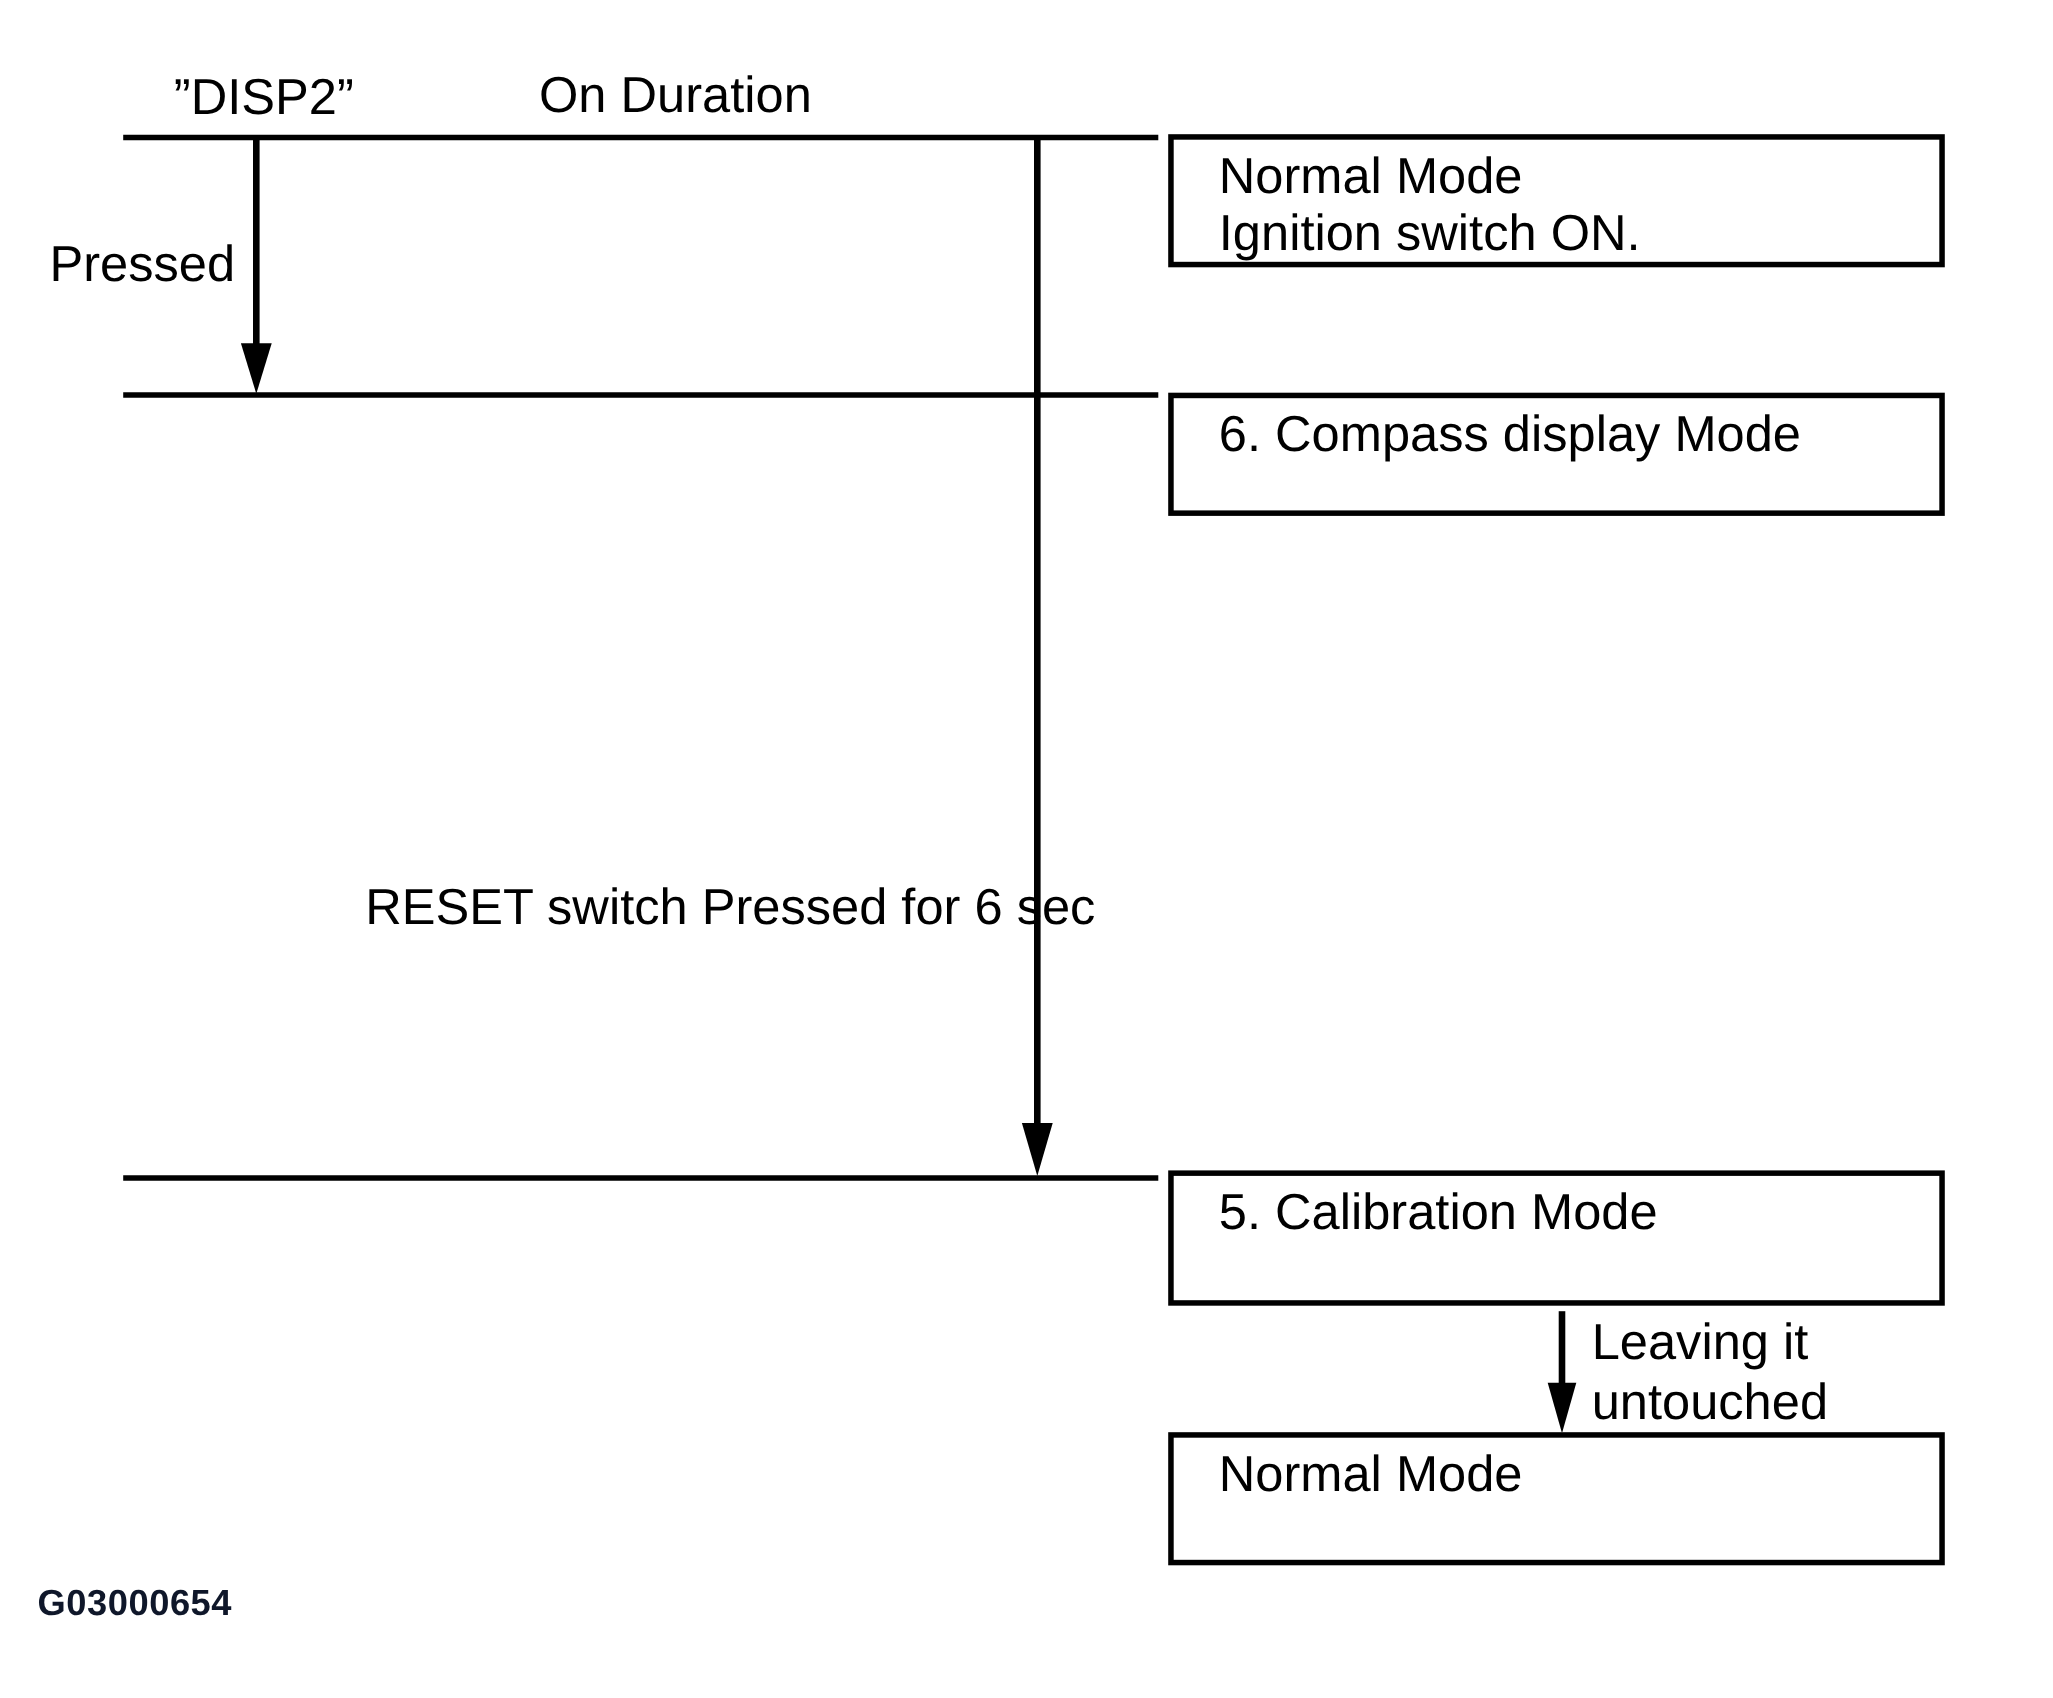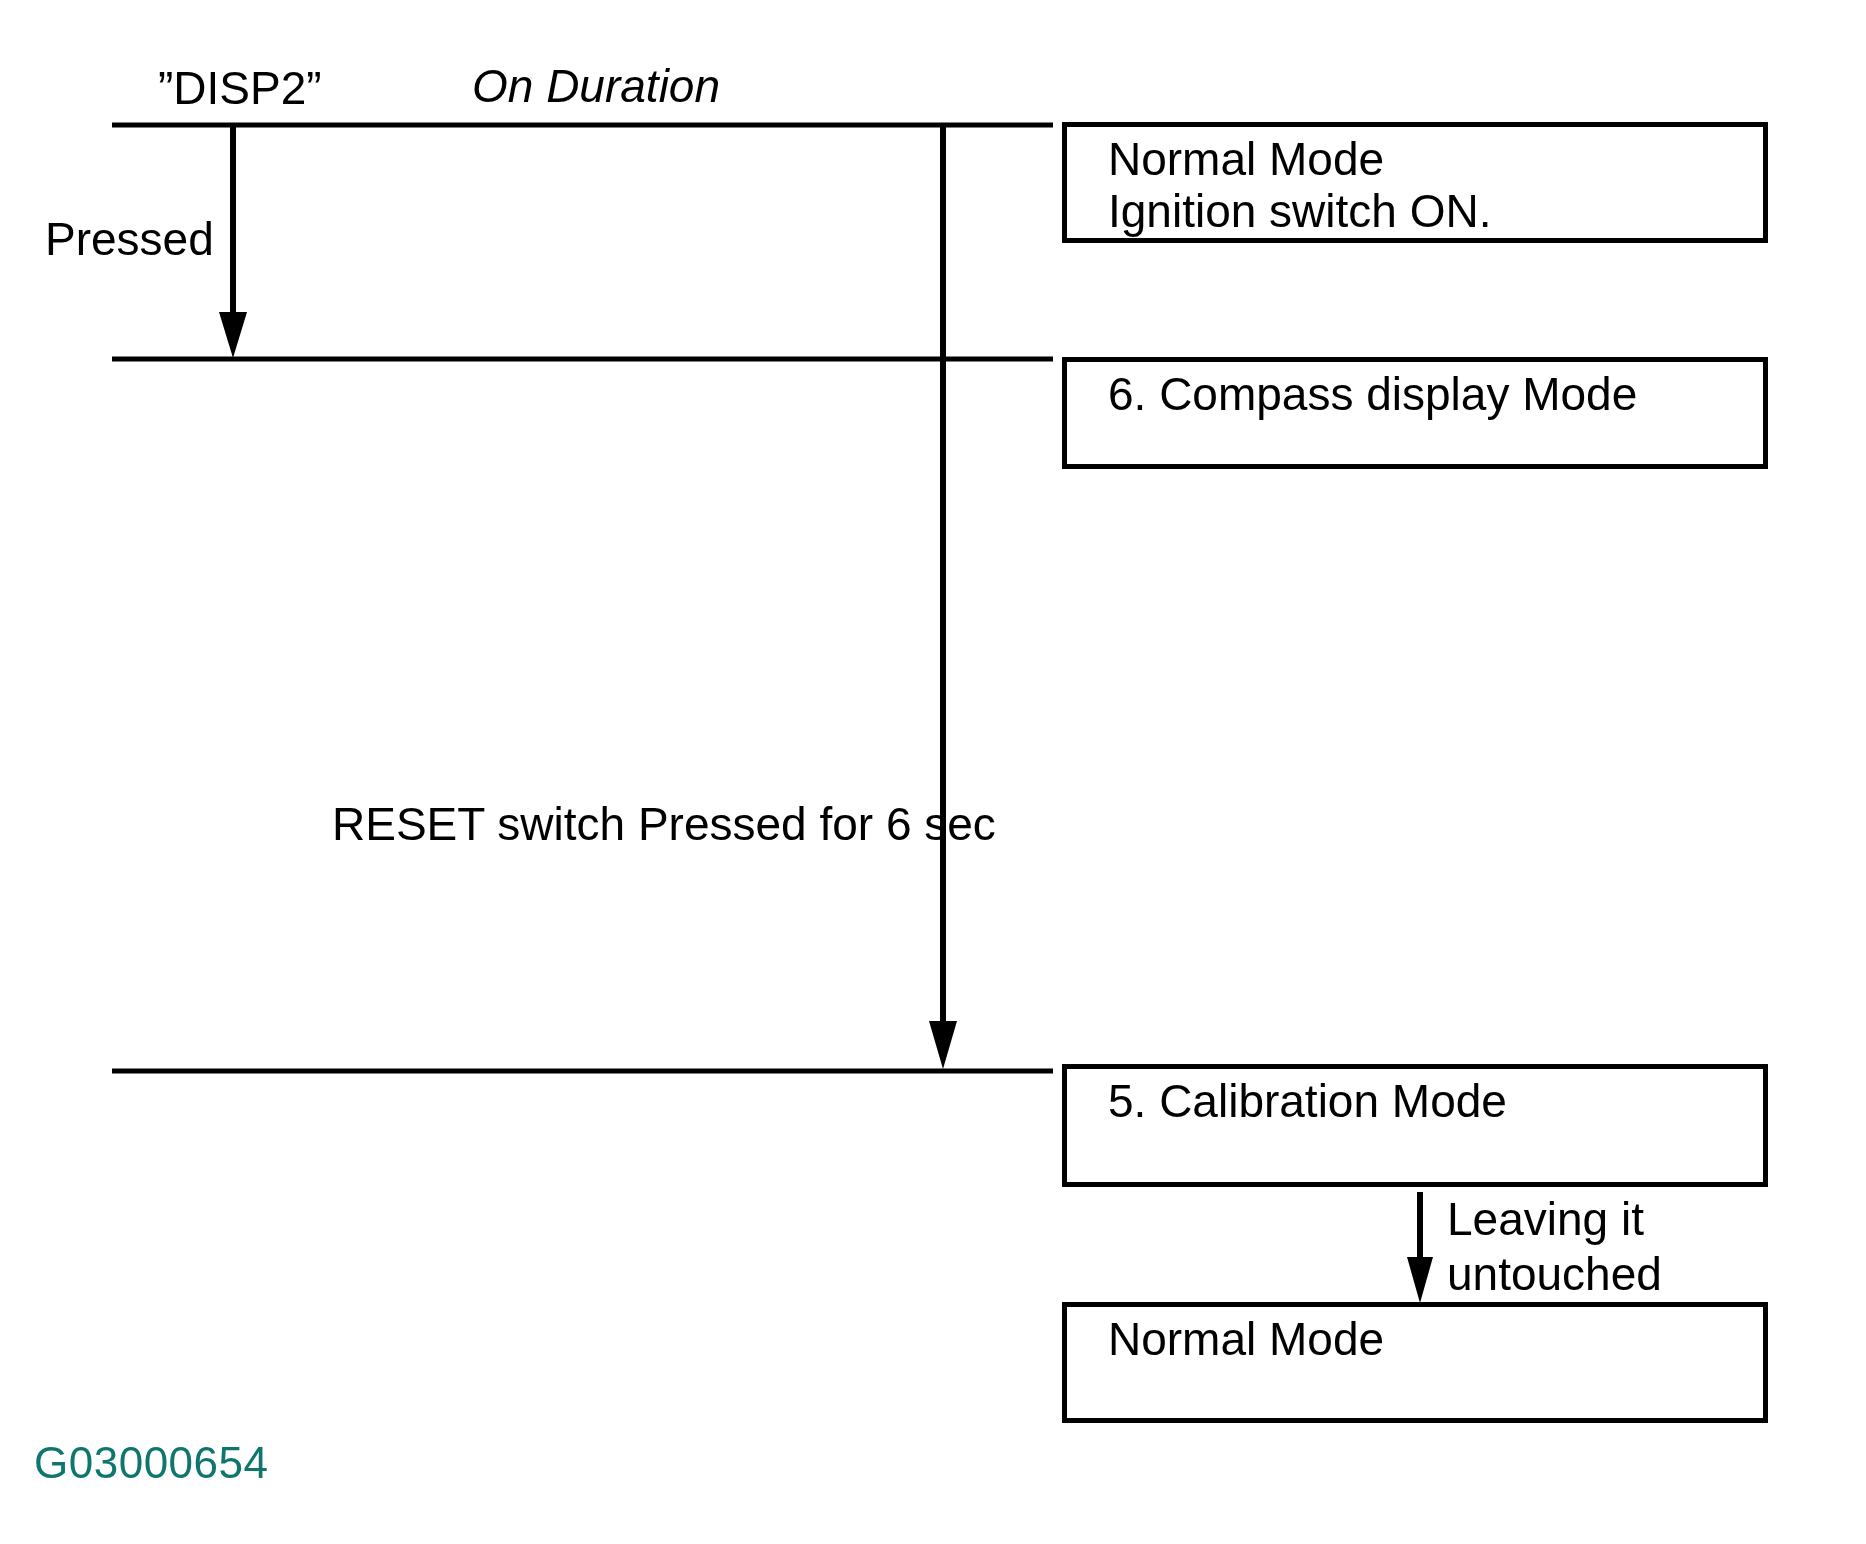--- a/index.html
+++ b/index.html
@@ -45,24 +45,24 @@
     padding: 6px 10px 0 41px;
     font-size: 46px;
     line-height: 52px;
     white-space: pre-line;
     color: #000000;
   }
   .figure-id {
     position: absolute;
     left: 34px;
     top: 1438px;
-    font-size: 44px;
-    font-weight: normal;
+    font-size: 33px;
+    font-weight: bold;
     letter-spacing: 0.5px;
-    color: #0f766e;
+    color: #0f172a;
   }
 </style>
 </head>
 <body>
 
 <div class="canvas">
 
   <svg class="layer" width="1866" height="1544" viewBox="0 0 1866 1544">
 
     <line x1="112" y1="125" x2="1053" y2="125" stroke="#000000" stroke-width="5"></line>
@@ -80,21 +80,21 @@
     </g>
 
     <g>
       <line x1="1420" y1="1192" x2="1420" y2="1260" stroke="#000000" stroke-width="6"></line>
       <polygon points="1407,1257 1433,1257 1420,1303" fill="#000000"></polygon>
     </g>
   </svg>
 
   <div class="label" style="left:158px; top:62px;">”DISP2”</div>
 
-  <div class="label" style="left:472px; top:60px;font-style:italic;">On Duration</div>
+  <div class="label" style="left:490px; top:60px;">On Duration</div>
 
   <div class="label" style="left:33px; top:213px;margin-left:12px;">Pressed</div>
 
   <div class="label" style="left:332px; top:798px;">RESET switch Pressed for 6 sec</div>
 
   <div class="label multiline" style="left:1447px; top:1192px;">Leaving it untouched
 for a while</div>
 
   <div class="mode-box" style="top:122px; height:121px;">
     <div class="box-text">Normal Mode

